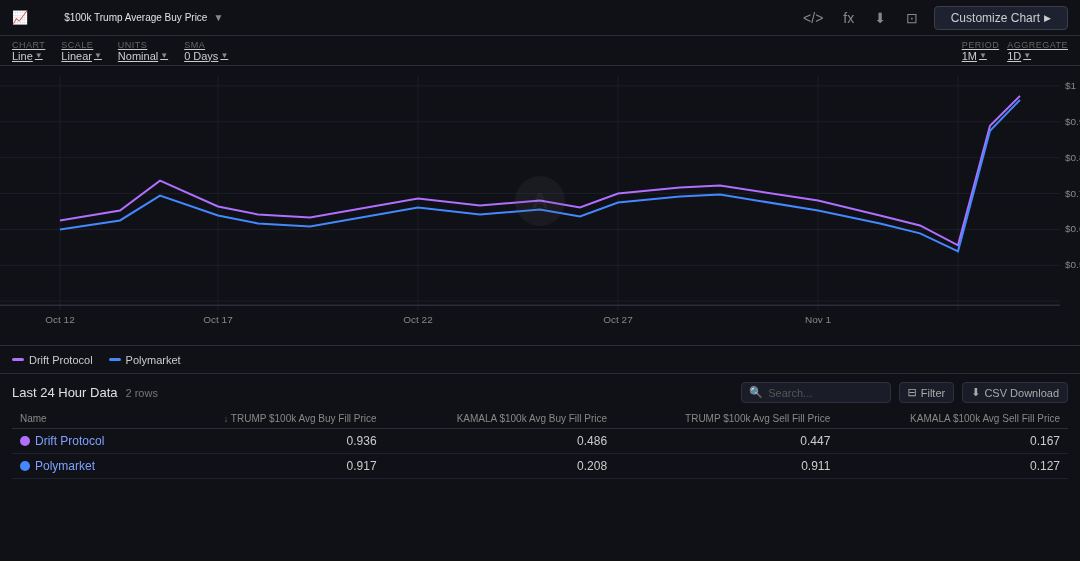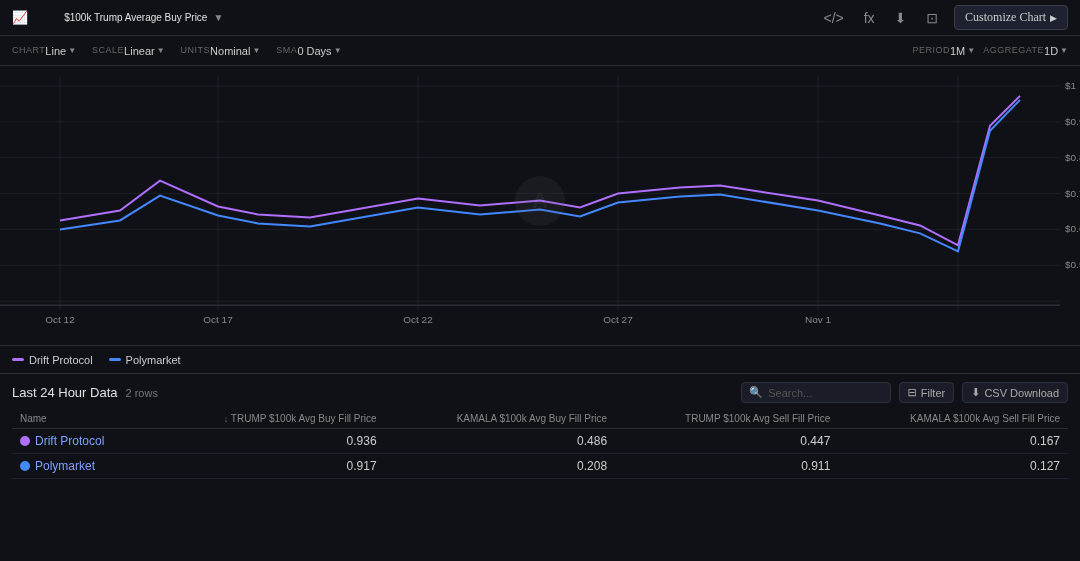--- a/index.html
+++ b/index.html
@@ -46,28 +46,27 @@
       cursor: pointer;
       font-size: 14px;
       background: none;
       border: none;
       padding: 2px 4px;
     }
     .customize-btn {
       background: #1e2130;
       border: 1px solid #3a3d4a;
       color: #ccc;
-      padding: 4px 10px;
+      padding: 4px 16px;
       border-radius: 4px;
       cursor: pointer;
       font-size: 12px;
       display: flex;
       align-items: center;
       gap: 4px;
-      font-family: Liberation Serif, serif;
     }
 
     
     .toolbar {
       display: flex;
       align-items: center;
       justify-content: space-between;
       padding: 4px 12px;
       border-bottom: 1px solid #2a2d35;
       height: 30px;
@@ -77,21 +76,22 @@
       align-items: center;
       gap: 16px;
     }
     .toolbar-right {
       display: flex;
       align-items: center;
       gap: 8px;
     }
     .toolbar-group {
       display: flex;
-      flex-direction: row;
+      flex-direction: column;
+      text-decoration: underline;
     }
     .toolbar-label {
       color: #666;
       font-size: 9px;
       text-transform: uppercase;
       letter-spacing: 0.5px;
     }
     .toolbar-select {
       color: #ccc;
       font-size: 11px;

